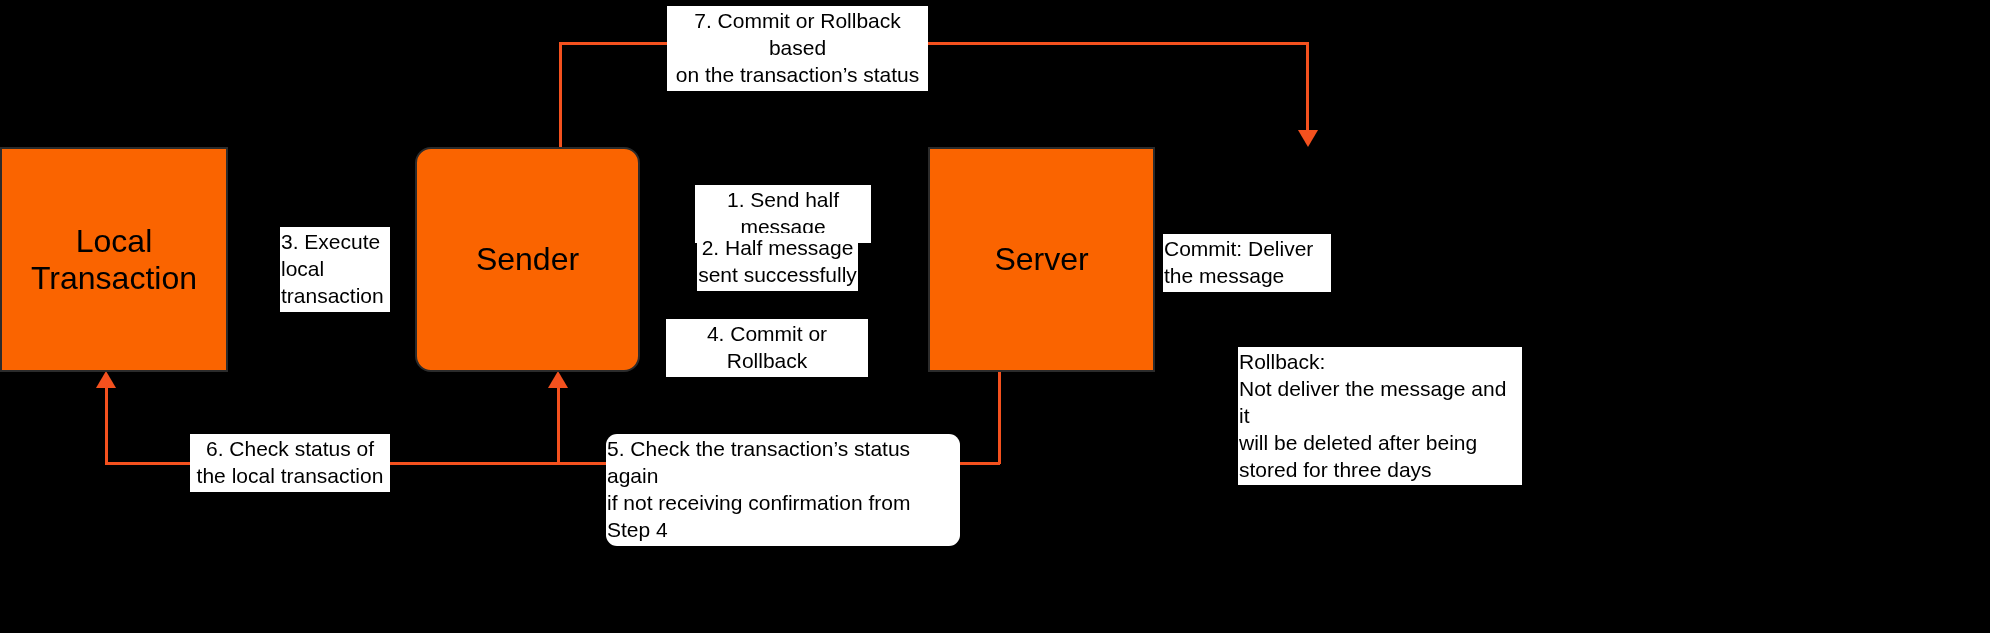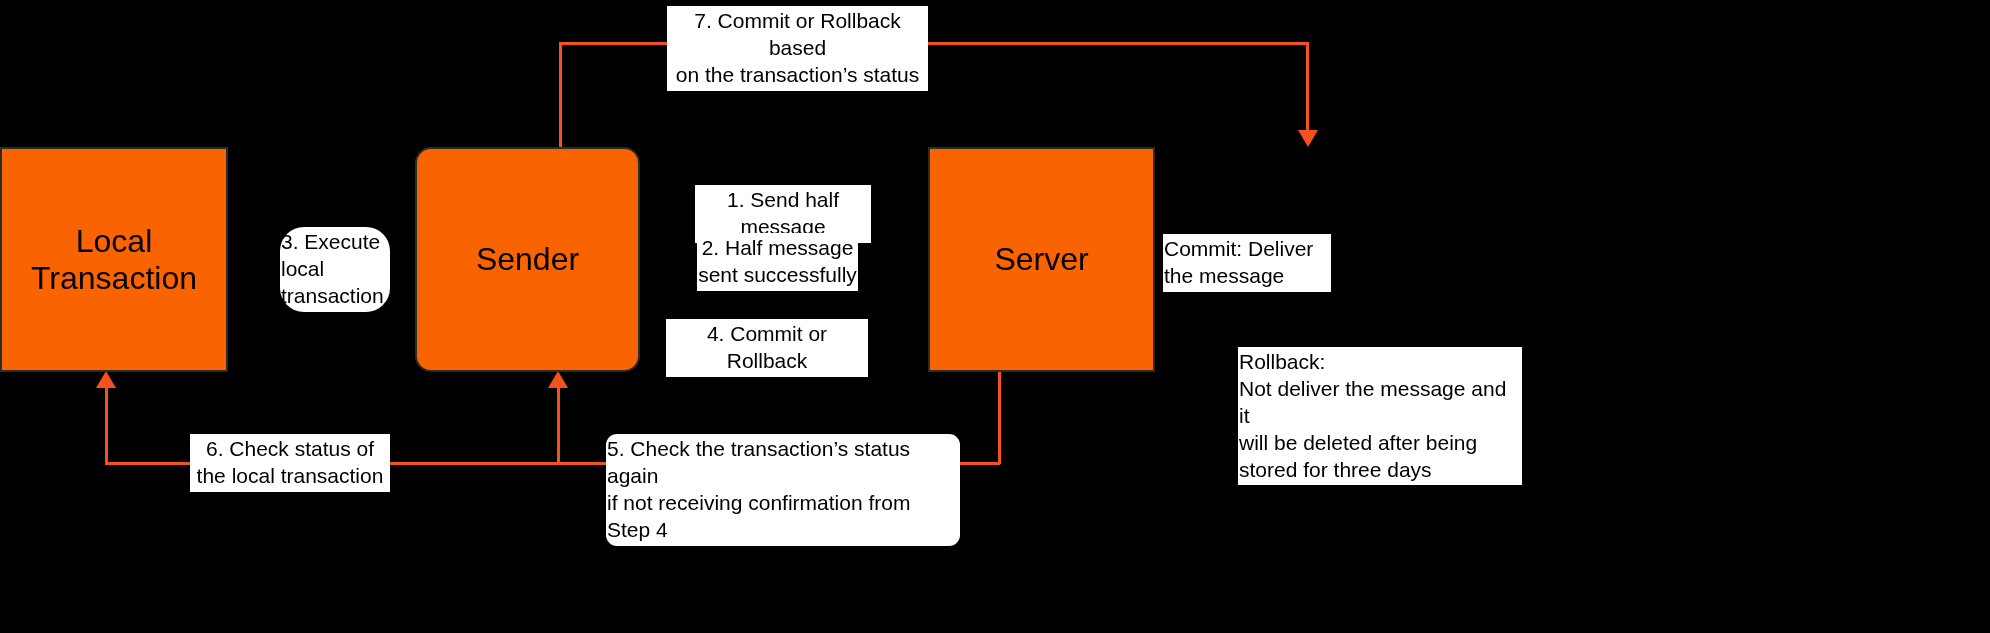--- a/index.html
+++ b/index.html
@@ -104,21 +104,21 @@
 
 
   <div class="callout center" style="left:667px; top:6px; width:261px;">7. Commit or Rollback based
 on the transaction’s status</div>
 
   <div class="callout center" style="left:671px; top:185px; width:176px;margin-left:24px;">1. Send half message</div>
 
   <div class="callout center" style="left:697px; top:233px; width:161px;">2. Half message
 sent successfully</div>
 
-  <div class="callout left" style="left:280px; top:227px; width:110px;border-radius:24px;">3. Execute
+  <div class="callout left" style="left:280px; top:227px; width:110px;">3. Execute
 local
 transaction</div>
 
   <div class="callout center" style="left:666px; top:319px; width:202px;">4. Commit or Rollback</div>
 
   <div class="callout left" style="left:606px; top:434px; width:354px;border-radius:11px;">5. Check the transaction’s status again
 if not receiving confirmation from Step 4</div>
 
   <div class="callout left" style="left:190px; top:434px; width:200px;text-align:center;">6. Check status of
 the local transaction</div>

